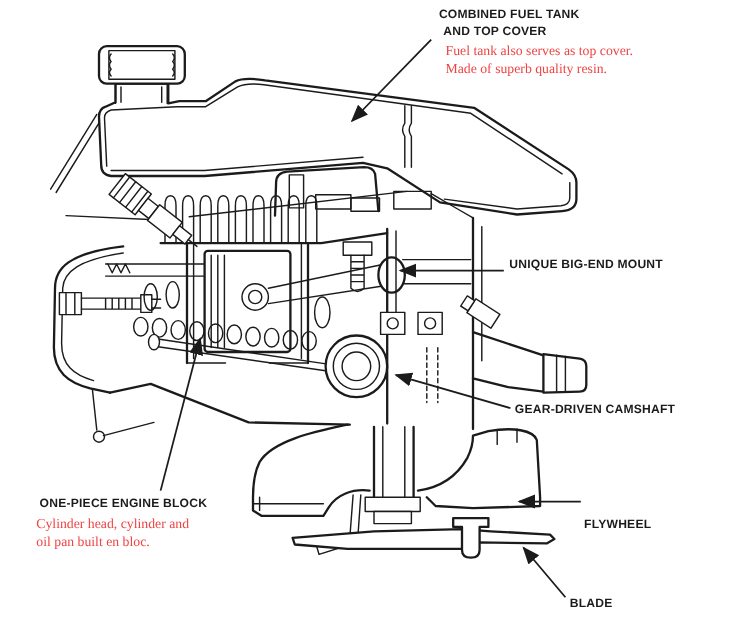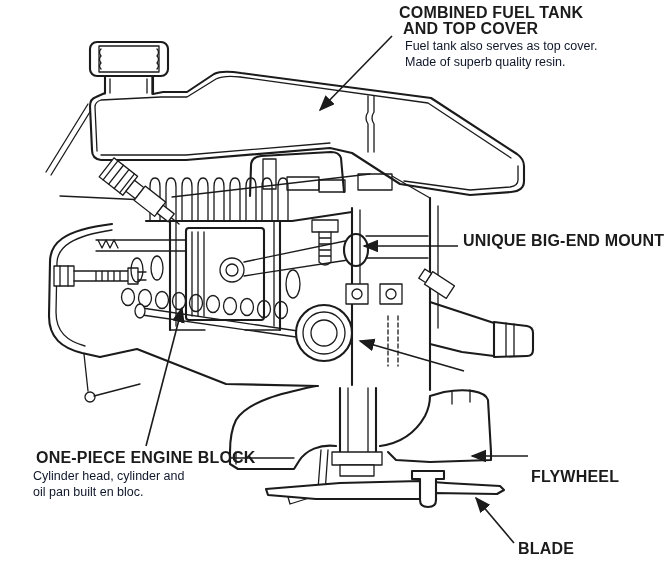--- a/index.html
+++ b/index.html
@@ -3,22 +3,22 @@
 <meta charset="utf-8">
 <style>
   :root { --ink:#1b1b1b; --bg:#ffffff; }
   html,body { margin:0; padding:0; background:#fff; }
   .stage {
     position:relative; width:668px; height:572px; background:var(--bg);
     font-family:"Liberation Sans", sans-serif; overflow:hidden;
   }
   .stage svg { position:absolute; left:0; top:0; }
   .callout { position:absolute; color:var(--ink); }
-  .c-title { font-weight:bold; font-size:16px; line-height:16px; letter-spacing:.2px; white-space:nowrap; }
-  .c-desc  { font-weight:normal; font-size:12.5px; line-height:15.5px; color:#0f172a; white-space:nowrap; }
+  .c-title { font-weight:bold; font-size:11px; line-height:16px; letter-spacing:.2px; white-space:nowrap; }
+  .c-desc  { font-weight:normal; font-size:12.5px; line-height:15.5px; color:#ef4444; white-space:nowrap;font-family:Liberation Serif, serif; }
   .ln { stroke:var(--ink); fill:none; stroke-linecap:round; stroke-linejoin:round; }
   .s2 { stroke-width:2.1; }
   .s1 { stroke-width:1.3; }
   .wfill { fill:#ffffff; }
   .leader { stroke:var(--ink); stroke-width:1.6; fill:none; }
 </style>
 </head>
 <body>
 
 <div class="stage">
@@ -202,20 +202,23 @@
   </div>
   <div class="callout c-desc" style="left:405px; top:39px;">
     <span style="display:block;">Fuel tank also serves as top cover.</span>
     <span style="display:block;">Made of superb quality resin.</span>
   </div>
 
   <div class="callout c-title" style="left:463px; top:233px;">
     <span style="display:block;">UNIQUE BIG-END MOUNT</span>
   </div>
 
+  <div class="callout c-title" style="left:468px; top:364px;">
+    <span>GEAR-DRIVEN CAMSHAFT</span>
+  </div>
 
   <div class="callout c-title" style="left:36px; top:450px;text-align:center;">
     <span>ONE-PIECE ENGINE BLOCK</span>
   </div>
   <div class="callout c-desc" style="left:33px; top:469px;">
     <span style="display:block;">Cylinder head, cylinder and</span>
     <span style="display:block;">oil pan built en bloc.</span>
   </div>
 
   <div class="callout c-title" style="left:531px; top:449px;margin-top:20px;">

